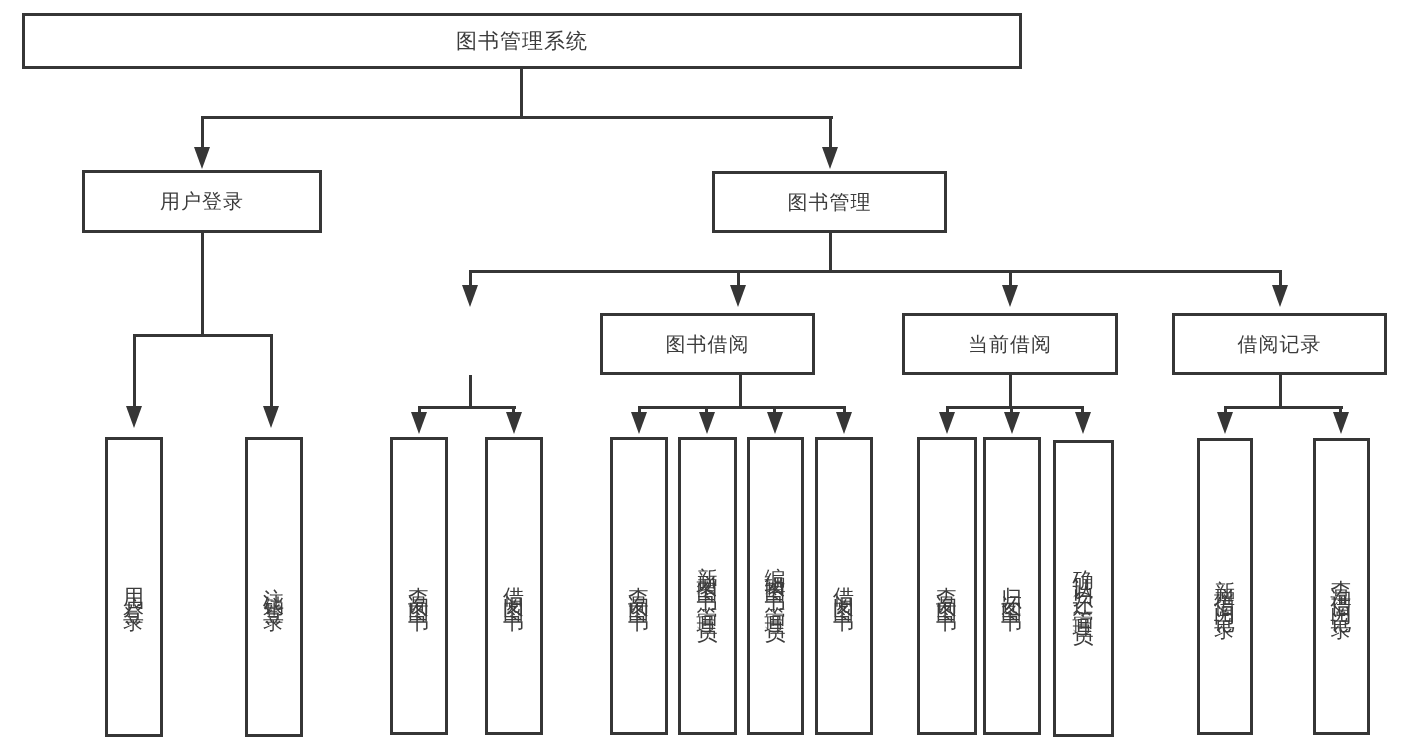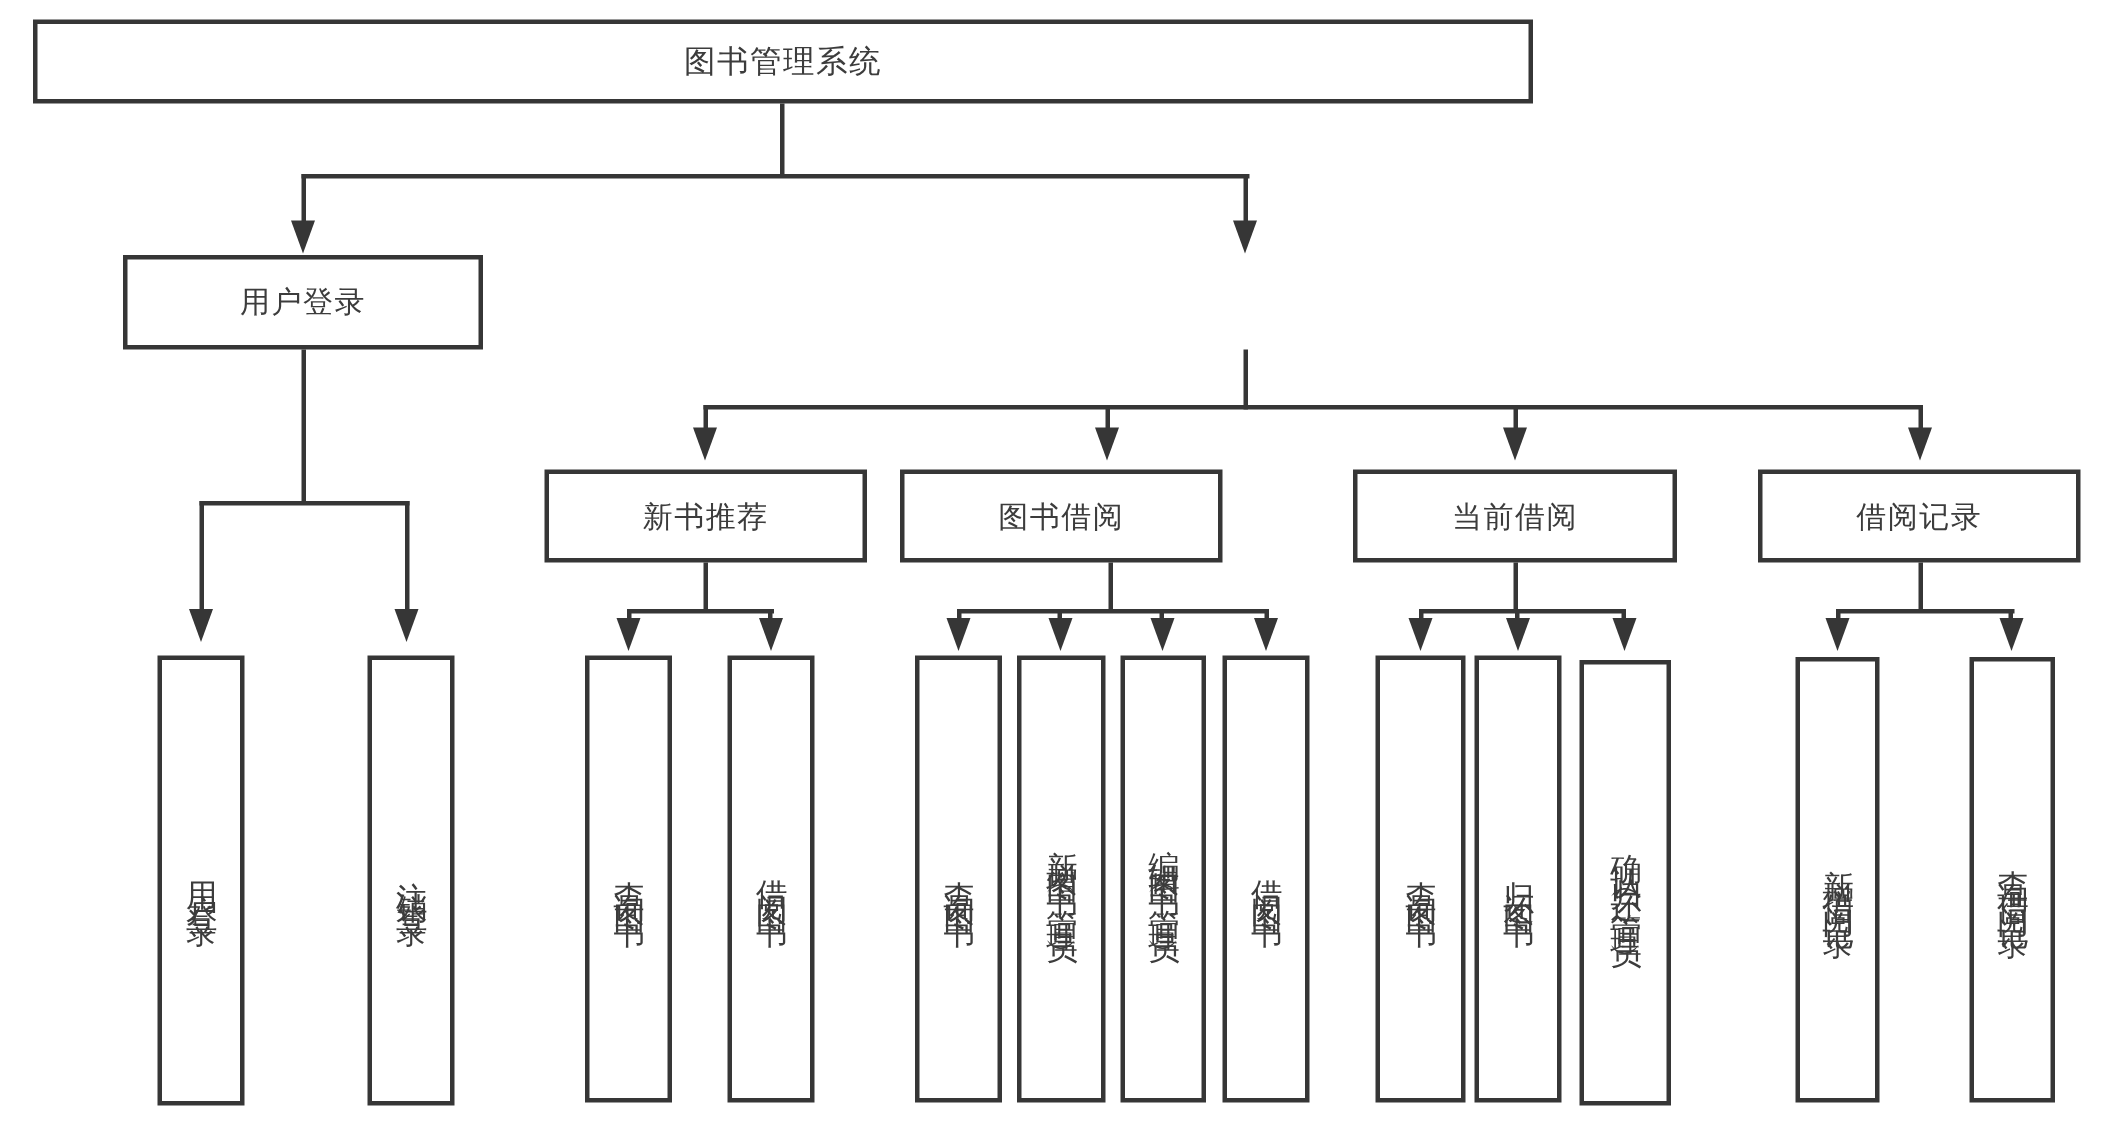--- a/index.html
+++ b/index.html
@@ -70,42 +70,42 @@
   <div class="line" style="left:520px;top:69px;width:3px;height:49px"></div>
   <div class="line" style="left:201px;top:116px;width:632px;height:3px"></div>
   <div class="line" style="left:201px;top:116px;width:3px;height:33px"></div>
   <div class="line" style="left:829px;top:116px;width:3px;height:33px"></div>
   <div class="arrow" style="left:194px;top:147px"></div>
   <div class="arrow" style="left:822px;top:147px"></div>
 
   <div class="node" style="left:82px;top:170px;width:240px;height:63px">
     <span>用户登录</span>
   </div>
+  <div class="node" style="left:712px;top:171px;width:235px;height:62px">
+    <span>图书管理</span>
+  </div>
 
   <div class="line" style="left:201px;top:233px;width:3px;height:103px"></div>
   <div class="line" style="left:133px;top:334px;width:140px;height:3px"></div>
   <div class="line" style="left:133px;top:334px;width:3px;height:74px"></div>
   <div class="line" style="left:270px;top:334px;width:3px;height:74px"></div>
   <div class="arrow" style="left:126px;top:406px"></div>
   <div class="arrow" style="left:263px;top:406px"></div>
 
   <div class="line" style="left:829px;top:233px;width:3px;height:40px"></div>
   <div class="line" style="left:469px;top:270px;width:813px;height:3px"></div>
   <div class="line" style="left:469px;top:270px;width:3px;height:17px"></div>
   <div class="line" style="left:737px;top:270px;width:3px;height:17px"></div>
   <div class="line" style="left:1009px;top:270px;width:3px;height:17px"></div>
   <div class="line" style="left:1279px;top:270px;width:3px;height:17px"></div>
   <div class="arrow" style="left:462px;top:285px"></div>
   <div class="arrow" style="left:730px;top:285px"></div>
   <div class="arrow" style="left:1002px;top:285px"></div>
   <div class="arrow" style="left:1272px;top:285px"></div>
 
-  <div class="node" style="left:363px;top:313px;width:215px;height:62px">
-    <span>新书推荐</span>
-  </div>
   <div class="node" style="left:600px;top:313px;width:215px;height:62px">
     <span>图书借阅</span>
   </div>
   <div class="node" style="left:902px;top:313px;width:216px;height:62px">
     <span>当前借阅</span>
   </div>
   <div class="node" style="left:1172px;top:313px;width:215px;height:62px">
     <span>借阅记录</span>
   </div>
 

